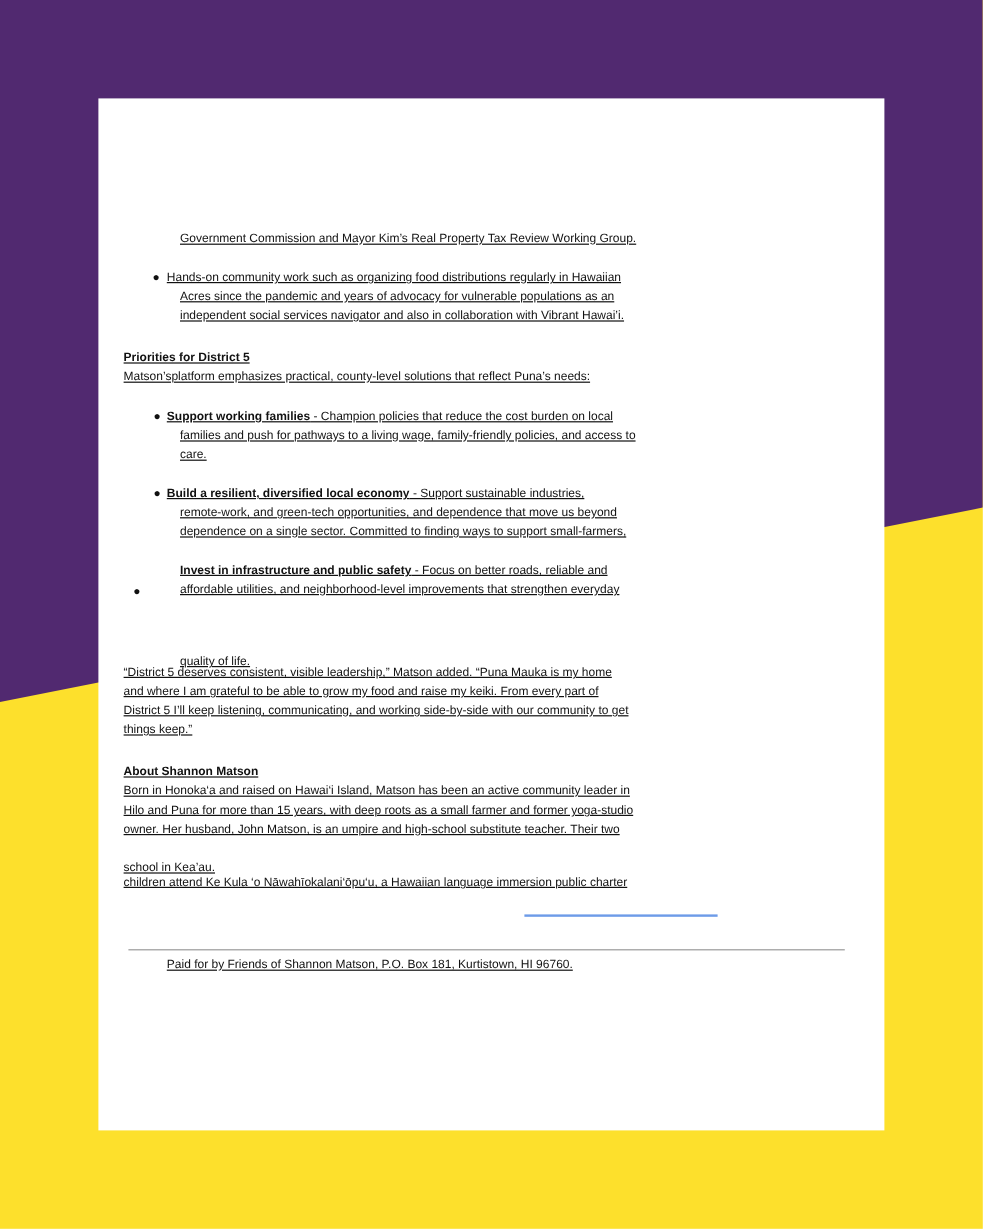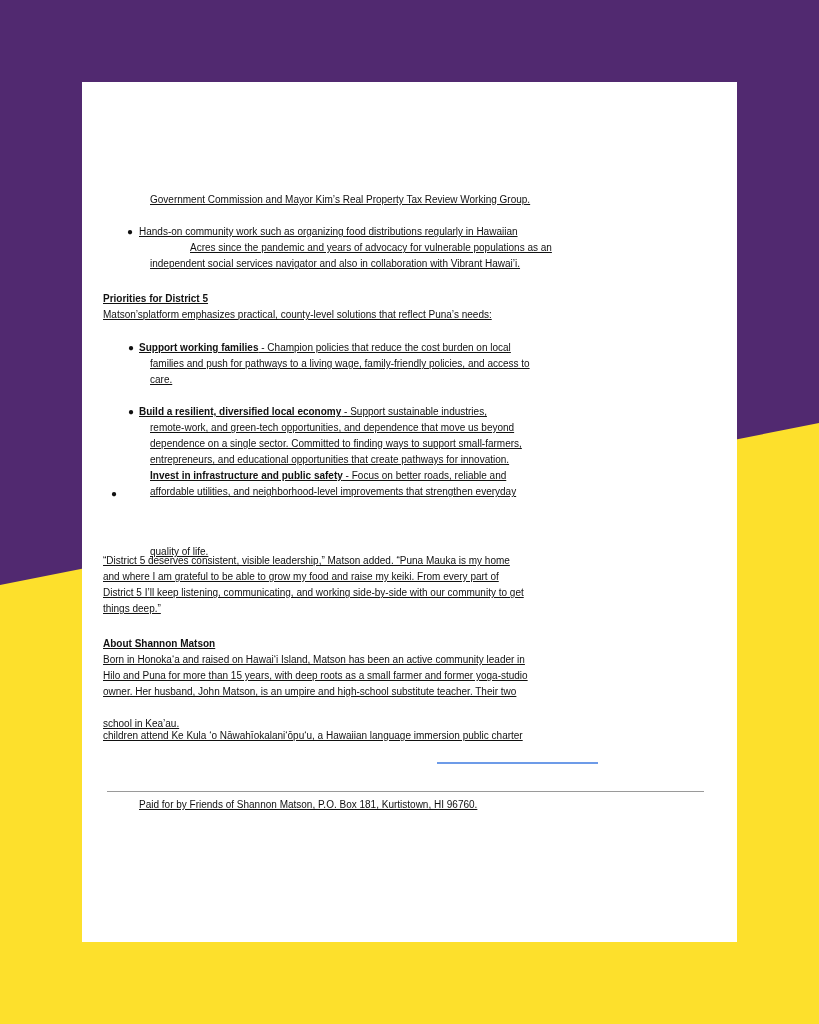--- a/index.html
+++ b/index.html
@@ -19,52 +19,51 @@
 <svg class="bg-purple" width="819" height="1024" viewBox="0 0 819 1024">
   <polygon points="0,0 819,0 819,423 0,585" fill="#512970"></polygon>
 </svg>
 
 <div class="card">
 
   <div class="ln" style="left:68px;top:110px;">Government Commission and Mayor Kim’s Real Property Tax Review Working Group.</div>
 
   <span class="bullet" style="left:45px;top:142px;font-size:10px;">●</span>
   <div class="ln" style="left:57px;top:142px;">Hands-on community work such as organizing food distributions regularly in Hawaiian</div>
-  <div class="ln" style="left:68px;top:158px;margin-left:40px;">Acres since the pandemic and years of advocacy for vulnerable populations as an</div>
+  <div class="ln" style="left:68px;top:158px;">Acres since the pandemic and years of advocacy for vulnerable populations as an</div>
   <div class="ln" style="left:68px;top:174px;">independent social services navigator and also in collaboration with Vibrant Hawai’i.</div>
 
   <div class="ln b" style="left:21px;top:209px;">Priorities for District 5</div>
   <div class="ln" style="left:21px;top:225px;">Matson’splatform emphasizes practical, county-level solutions that reflect Puna’s needs:</div>
 
   <span class="bullet" style="left:46px;top:258px;font-size:10px;">●</span>
   <div class="ln" style="left:57px;top:258px;">
     <span class="b">Support working families</span><span> - Champion policies that reduce the cost burden on local</span>
   </div>
   <div class="ln" style="left:68px;top:274px;">families and push for pathways to a living wage, family-friendly policies, and access to</div>
   <div class="ln" style="left:68px;top:290px;">care.</div>
 
   <span class="bullet" style="left:46px;top:322px;font-size:10px;">●</span>
   <div class="ln" style="left:57px;top:322px;">
     <span class="b">Build a resilient, diversified local economy</span><span> - Support sustainable industries,</span>
   </div>
   <div class="ln" style="left:68px;top:338px;">remote-work, and green-tech opportunities, and dependence that move us beyond</div>
   <div class="ln" style="left:68px;top:354px;">dependence on a single sector. Committed to finding ways to support small-farmers,</div>
-  <div class="ln" style="left:68px;top:370px;">entrepreneurs, and educational opportunities that create pathways for innovation.</div>
 
   <div class="ln" style="left:68px;top:386px;">
     <span class="b">Invest in infrastructure and public safety</span><span> - Focus on better roads, reliable and</span>
   </div>
   <span class="bullet" style="left:29px;top:404px;font-size:10px;">●</span>
   <div class="ln" style="left:68px;top:402px;">affordable utilities, and neighborhood-level improvements that strengthen everyday</div>
   <div class="ln" style="left:68px;top:418px;margin-top:44px;">quality of life.</div>
 
   <div class="ln" style="left:21px;top:471px;">“District 5 deserves consistent, visible leadership,” Matson added. “Puna Mauka is my home</div>
   <div class="ln" style="left:21px;top:487px;">and where I am grateful to be able to grow my food and raise my keiki. From every part of</div>
   <div class="ln" style="left:21px;top:503px;">District 5 I’ll keep listening, communicating, and working side-by-side with our community to get</div>
-  <div class="ln" style="left:21px;top:519px;">things deep.”</div>
+  <div class="ln" style="left:21px;top:519px;">things keep.”</div>
 
   <div class="ln b" style="left:21px;top:554px;">About Shannon Matson</div>
   <div class="ln" style="left:21px;top:570px;">Born in Honoka‘a and raised on Hawai‘i Island, Matson has been an active community leader in</div>
   <div class="ln" style="left:21px;top:586px;">Hilo and Puna for more than 15 years, with deep roots as a small farmer and former yoga-studio</div>
   <div class="ln" style="left:21px;top:602px;">owner. Her husband, John Matson, is an umpire and high-school substitute teacher. Their two</div>
   <div class="ln" style="left:21px;top:618px;margin-top:28px;">children attend Ke Kula ‘o Nāwahīokalani‘ōpu‘u, a Hawaiian language immersion public charter</div>
   <div class="ln" style="left:21px;top:634px;">school in Kea’au.</div>
   <div class="link-underline" style="left:355px;top:680px;width:161px;"></div>
 
   <div class="sep" style="left:25px;top:709px;width:597px;"></div>

